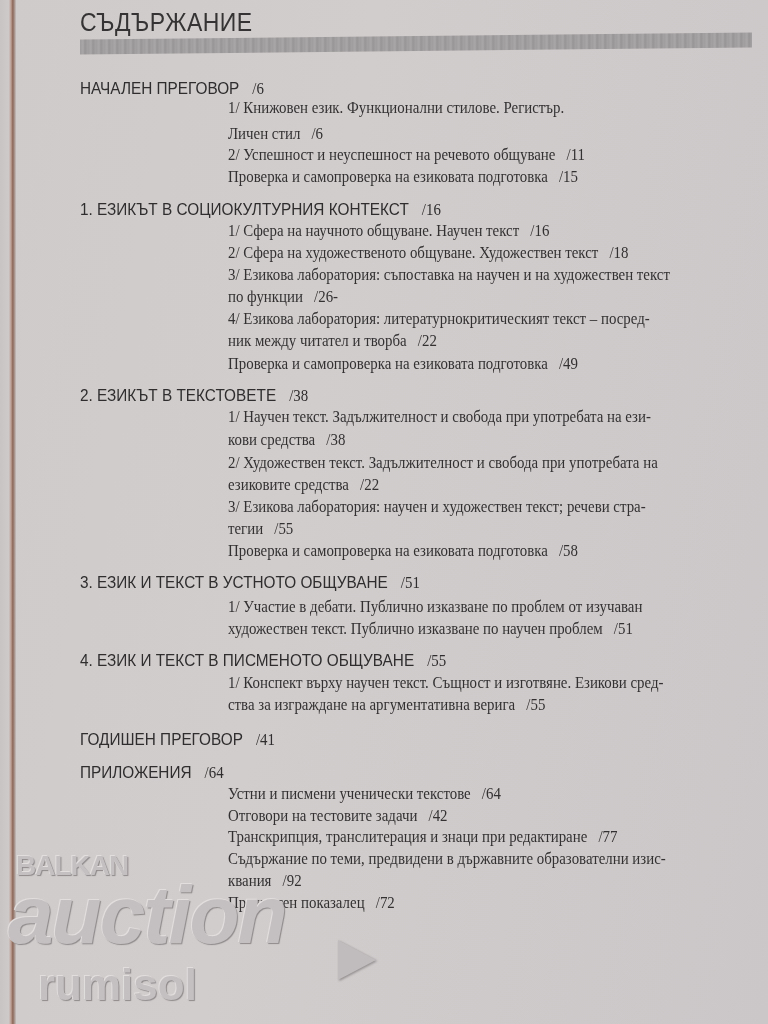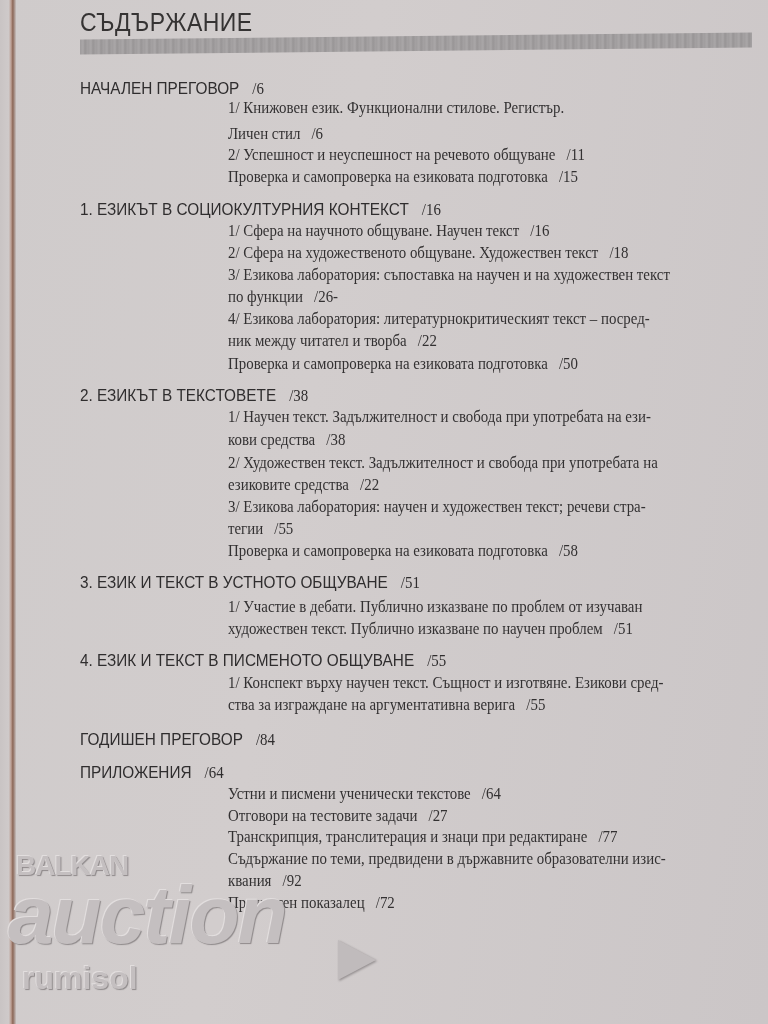--- a/index.html
+++ b/index.html
@@ -34,21 +34,21 @@
     white-space: nowrap; transform: scaleX(0.93); transform-origin: left;
   }
   .entry .pg { margin-left: 12px; }
   .watermark {
     position: absolute; left: 8px; top: 850px; pointer-events: none;
     font-family: "Liberation Sans", sans-serif; font-weight: bold; color: #c4bfc0;
     text-shadow: -1px -1px 0 #e2dede, 1px 1px 1px #8f8a8b;
   }
   .wm-balkan { position: absolute; left: 8px; top: 0; font-size: 28px; letter-spacing: -1px; }
   .wm-auction { position: absolute; left: 0; top: 18px; font-size: 82px; letter-spacing: -2px; font-style: italic; }
-  .wm-rumisol { position: absolute; left: 14px; top: 110px; font-size: 32px; letter-spacing: 0px; }
+  .wm-rumisol { position: absolute; left: 30px; top: 110px; font-size: 44px; letter-spacing: 0px; }
   .wm-play {
     position: absolute; left: 330px; top: 90px; width: 0; height: 0;
     border-top: 20px solid transparent; border-bottom: 20px solid transparent;
     border-left: 38px solid #c0bbbc; filter: drop-shadow(1px 1px 1px #8f8a8b);
   }
 </style>
 </head>
 <body>
 
 <div class="spine"></div>
@@ -67,21 +67,21 @@
 
   <div class="sec-head" style="top:200px">
     <span>1. ЕЗИКЪТ В СОЦИОКУЛТУРНИЯ КОНТЕКСТ</span><span class="pg">/16</span>
   </div>
   <div class="entry" style="top:220px"><span>1/ Сфера на научното общуване. Научен текст</span><span class="pg">/16</span></div>
   <div class="entry" style="top:242px"><span>2/ Сфера на художественото общуване. Художествен текст</span><span class="pg">/18</span></div>
   <div class="entry" style="top:264px"><span>3/ Езикова лаборатория: съпоставка на научен и на художествен текст</span></div>
   <div class="entry" style="top:286px"><span>по функции</span><span class="pg">/26-</span></div>
   <div class="entry" style="top:308px"><span>4/ Езикова лаборатория: литературнокритическият текст – посред-</span></div>
   <div class="entry" style="top:330px"><span>ник между читател и творба</span><span class="pg">/22</span></div>
-  <div class="entry" style="top:353px"><span>Проверка и самопроверка на езиковата подготовка</span><span class="pg">/50</span></div>
+  <div class="entry" style="top:353px"><span>Проверка и самопроверка на езиковата подготовка</span><span class="pg">/49</span></div>
 
   <div class="sec-head" style="top:386px">
     <span>2. ЕЗИКЪТ В ТЕКСТОВЕТЕ</span><span class="pg">/38</span>
   </div>
   <div class="entry" style="top:406px"><span>1/ Научен текст. Задължителност и свобода при употребата на ези-</span></div>
   <div class="entry" style="top:429px"><span>кови средства</span><span class="pg">/38</span></div>
   <div class="entry" style="top:452px"><span>2/ Художествен текст. Задължителност и свобода при употребата на</span></div>
   <div class="entry" style="top:474px"><span>езиковите средства</span><span class="pg">/22</span></div>
   <div class="entry" style="top:496px"><span>3/ Езикова лаборатория: научен и художествен текст; речеви стра-</span></div>
   <div class="entry" style="top:518px"><span>тегии</span><span class="pg">/55</span></div>
@@ -93,28 +93,28 @@
   <div class="entry" style="top:596px"><span>1/ Участие в дебати. Публично изказване по проблем от изучаван</span></div>
   <div class="entry" style="top:618px"><span>художествен текст. Публично изказване по научен проблем</span><span class="pg">/51</span></div>
 
   <div class="sec-head" style="top:651px">
     <span>4. ЕЗИК И ТЕКСТ В ПИСМЕНОТО ОБЩУВАНЕ</span><span class="pg">/55</span>
   </div>
   <div class="entry" style="top:672px"><span>1/ Конспект върху научен текст. Същност и изготвяне. Езикови сред-</span></div>
   <div class="entry" style="top:694px"><span>ства за изграждане на аргументативна верига</span><span class="pg">/55</span></div>
 
   <div class="sec-head" style="top:730px">
-    <span>ГОДИШЕН ПРЕГОВОР</span><span class="pg">/84</span>
+    <span>ГОДИШЕН ПРЕГОВОР</span><span class="pg">/41</span>
   </div>
 
   <div class="sec-head" style="top:763px">
     <span>ПРИЛОЖЕНИЯ</span><span class="pg">/64</span>
   </div>
   <div class="entry" style="top:783px"><span>Устни и писмени ученически текстове</span><span class="pg">/64</span></div>
-  <div class="entry" style="top:805px"><span>Отговори на тестовите задачи</span><span class="pg">/27</span></div>
+  <div class="entry" style="top:805px"><span>Отговори на тестовите задачи</span><span class="pg">/42</span></div>
   <div class="entry" style="top:826px"><span>Транскрипция, транслитерация и знаци при редактиране</span><span class="pg">/77</span></div>
   <div class="entry" style="top:848px"><span>Съдържание по теми, предвидени в държавните образователни изис-</span></div>
   <div class="entry" style="top:870px"><span>квания</span><span class="pg">/92</span></div>
   <div class="entry" style="top:892px"><span>Предметен показалец</span><span class="pg">/72</span></div>
 
   <div class="watermark">
     <div class="wm-balkan">BALKAN</div>
     <div class="wm-auction">auction</div>
     <div class="wm-play"></div>
     <div class="wm-rumisol">rumisol</div>

